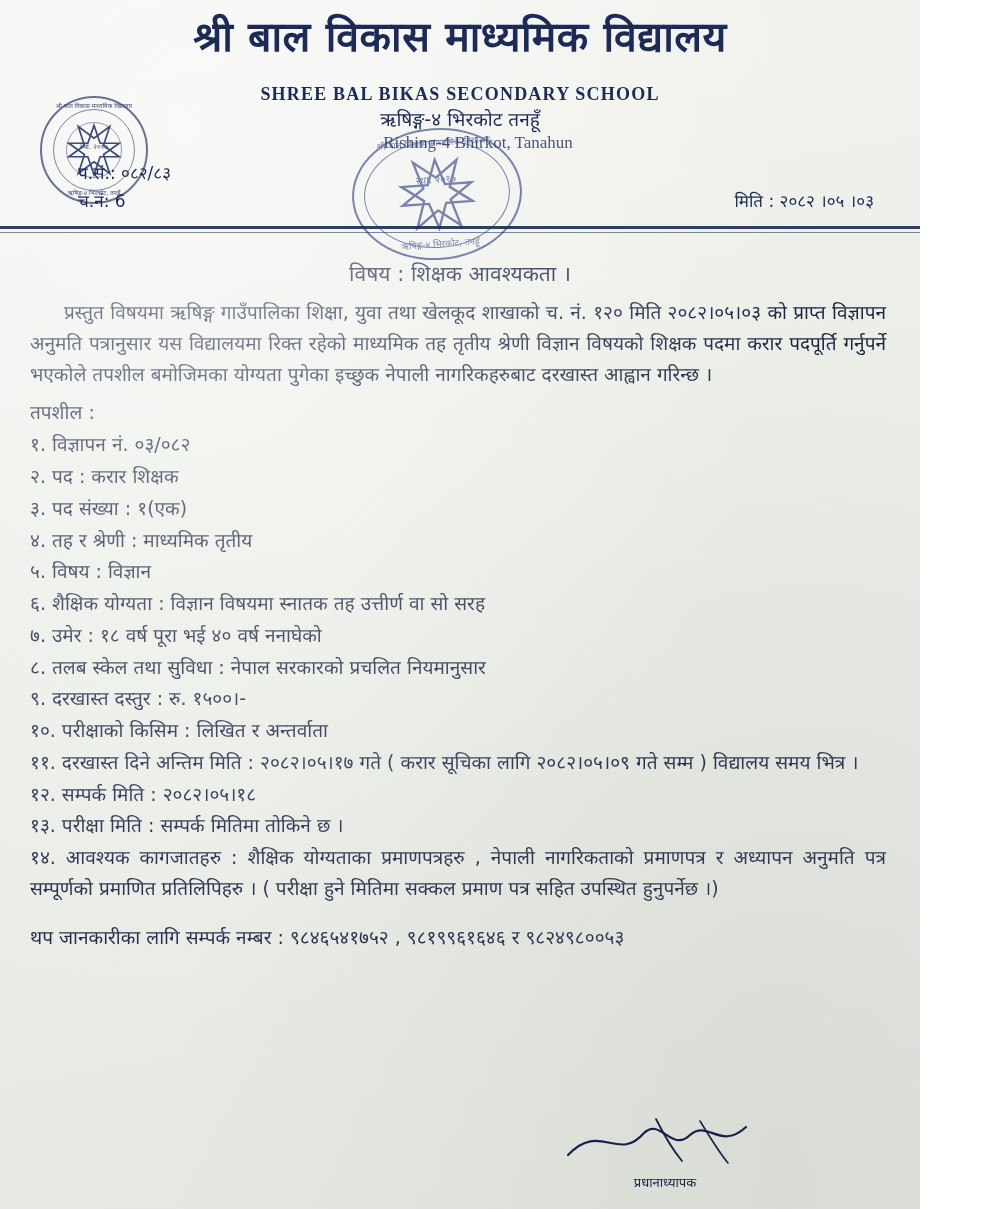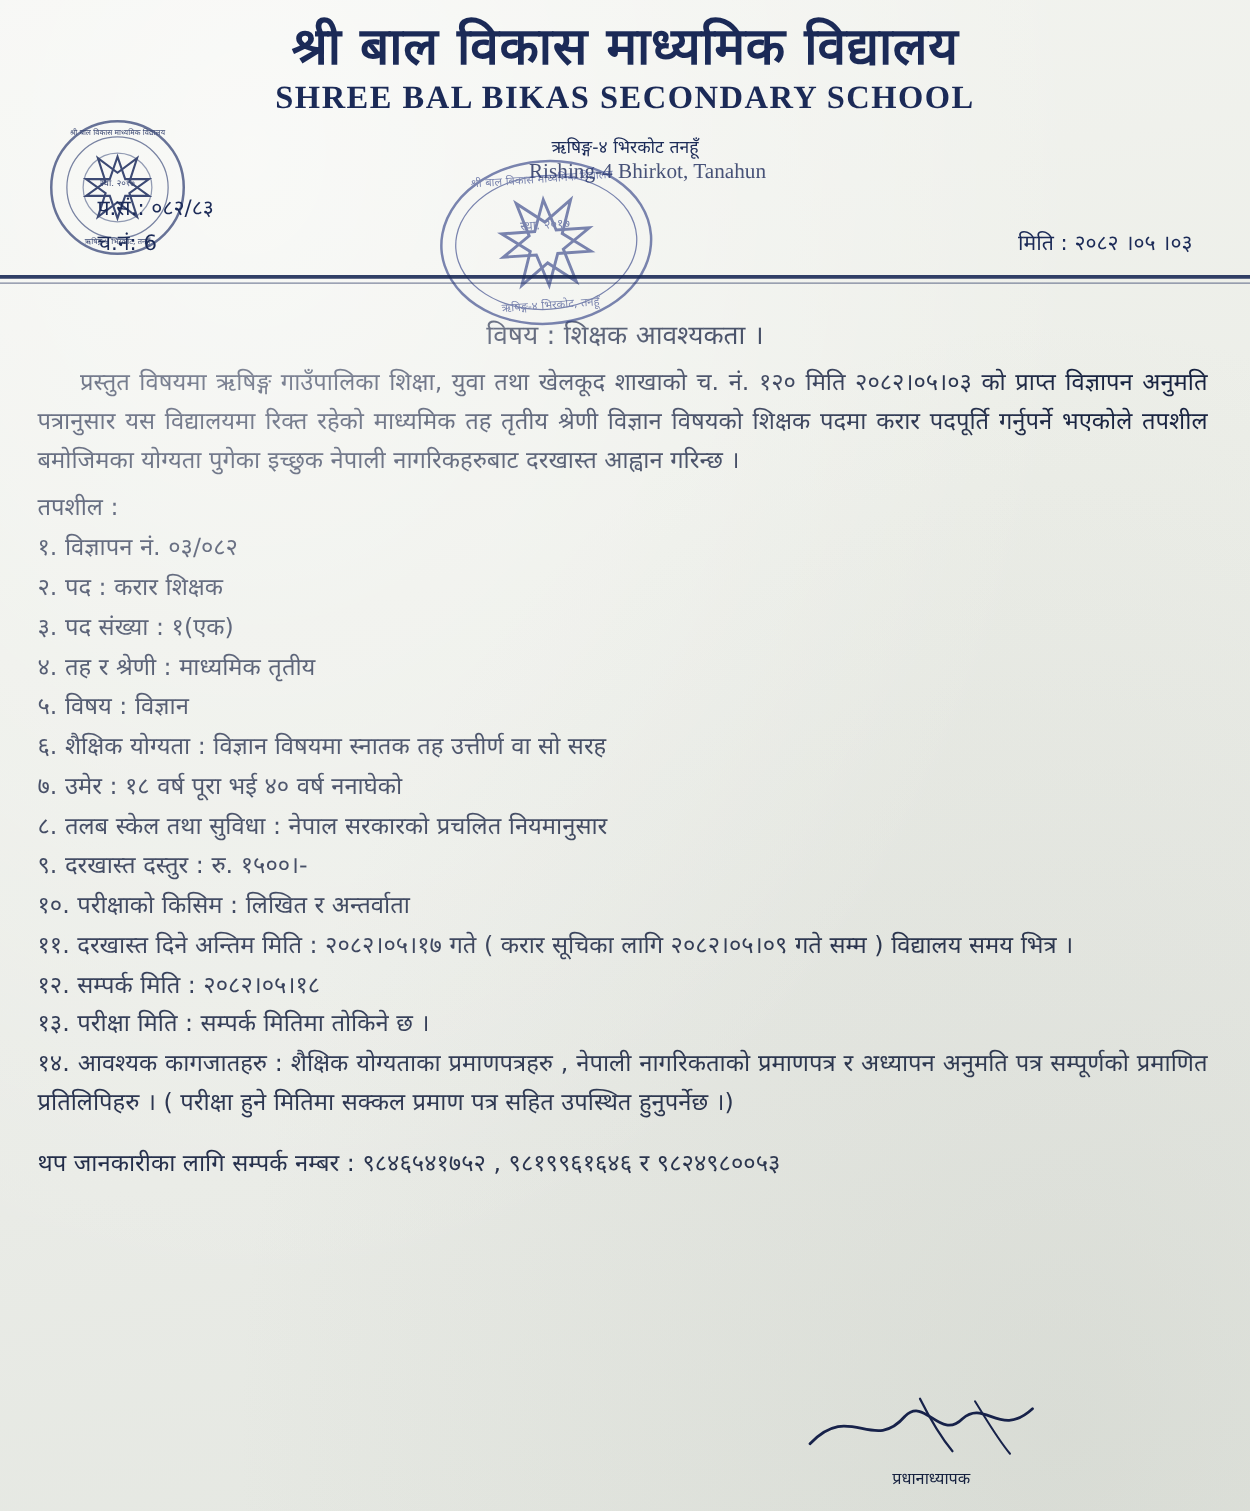--- a/index.html
+++ b/index.html
@@ -10,21 +10,21 @@
   body {
     width: 1000px;
     height: 1209px;
     font-family: "Liberation Serif", "DejaVu Serif", serif;
     color: #16213f;
     position: relative;
     overflow: hidden;
   }
   .page {
     position: relative;
-    width: 1000px;
+    width: 920px;
     height: 1209px;
     background: linear-gradient(170deg, #f3f4f0 0%, #eceee8 38%, #e9ebe6 70%, #e4e7e1 100%);
   }
   .paper-shade {
     position: absolute;
     inset: 0;
     background:
       radial-gradient(ellipse at 20% 10%, rgba(255,255,255,0.55), rgba(255,255,255,0) 60%),
       radial-gradient(ellipse at 85% 95%, rgba(180,185,175,0.25), rgba(255,255,255,0) 55%);
     pointer-events: none;
@@ -38,31 +38,31 @@
   }
   .school-name-np {
     font-size: 41px;
     font-weight: 700;
     letter-spacing: 0.5px;
     color: #1b2a57;
     line-height: 1.15;
     font-family: "DejaVu Sans", "Liberation Sans", sans-serif;
   }
   .school-name-en {
-    font-size: 26px;
+    font-size: 18px;
     font-weight: 700;
     letter-spacing: 1.2px;
     color: #1b2a57;
-    margin-top: 2px;
+    margin-top: 23px;
     font-family: "Liberation Serif", serif;
   }
   .address-np {
-    font-size: 14px;
+    font-size: 19px;
     color: #1b2a57;
-    margin-top: 14px;
+    margin-top: 1px;
     font-family: "DejaVu Sans", sans-serif;
   }
   .address-en {
     font-size: 17px;
     color: #2a3663;
     margin-top: 1px;
     opacity: 0.85;
     font-family: "Liberation Serif", serif;
     padding-left: 36px;
   }

